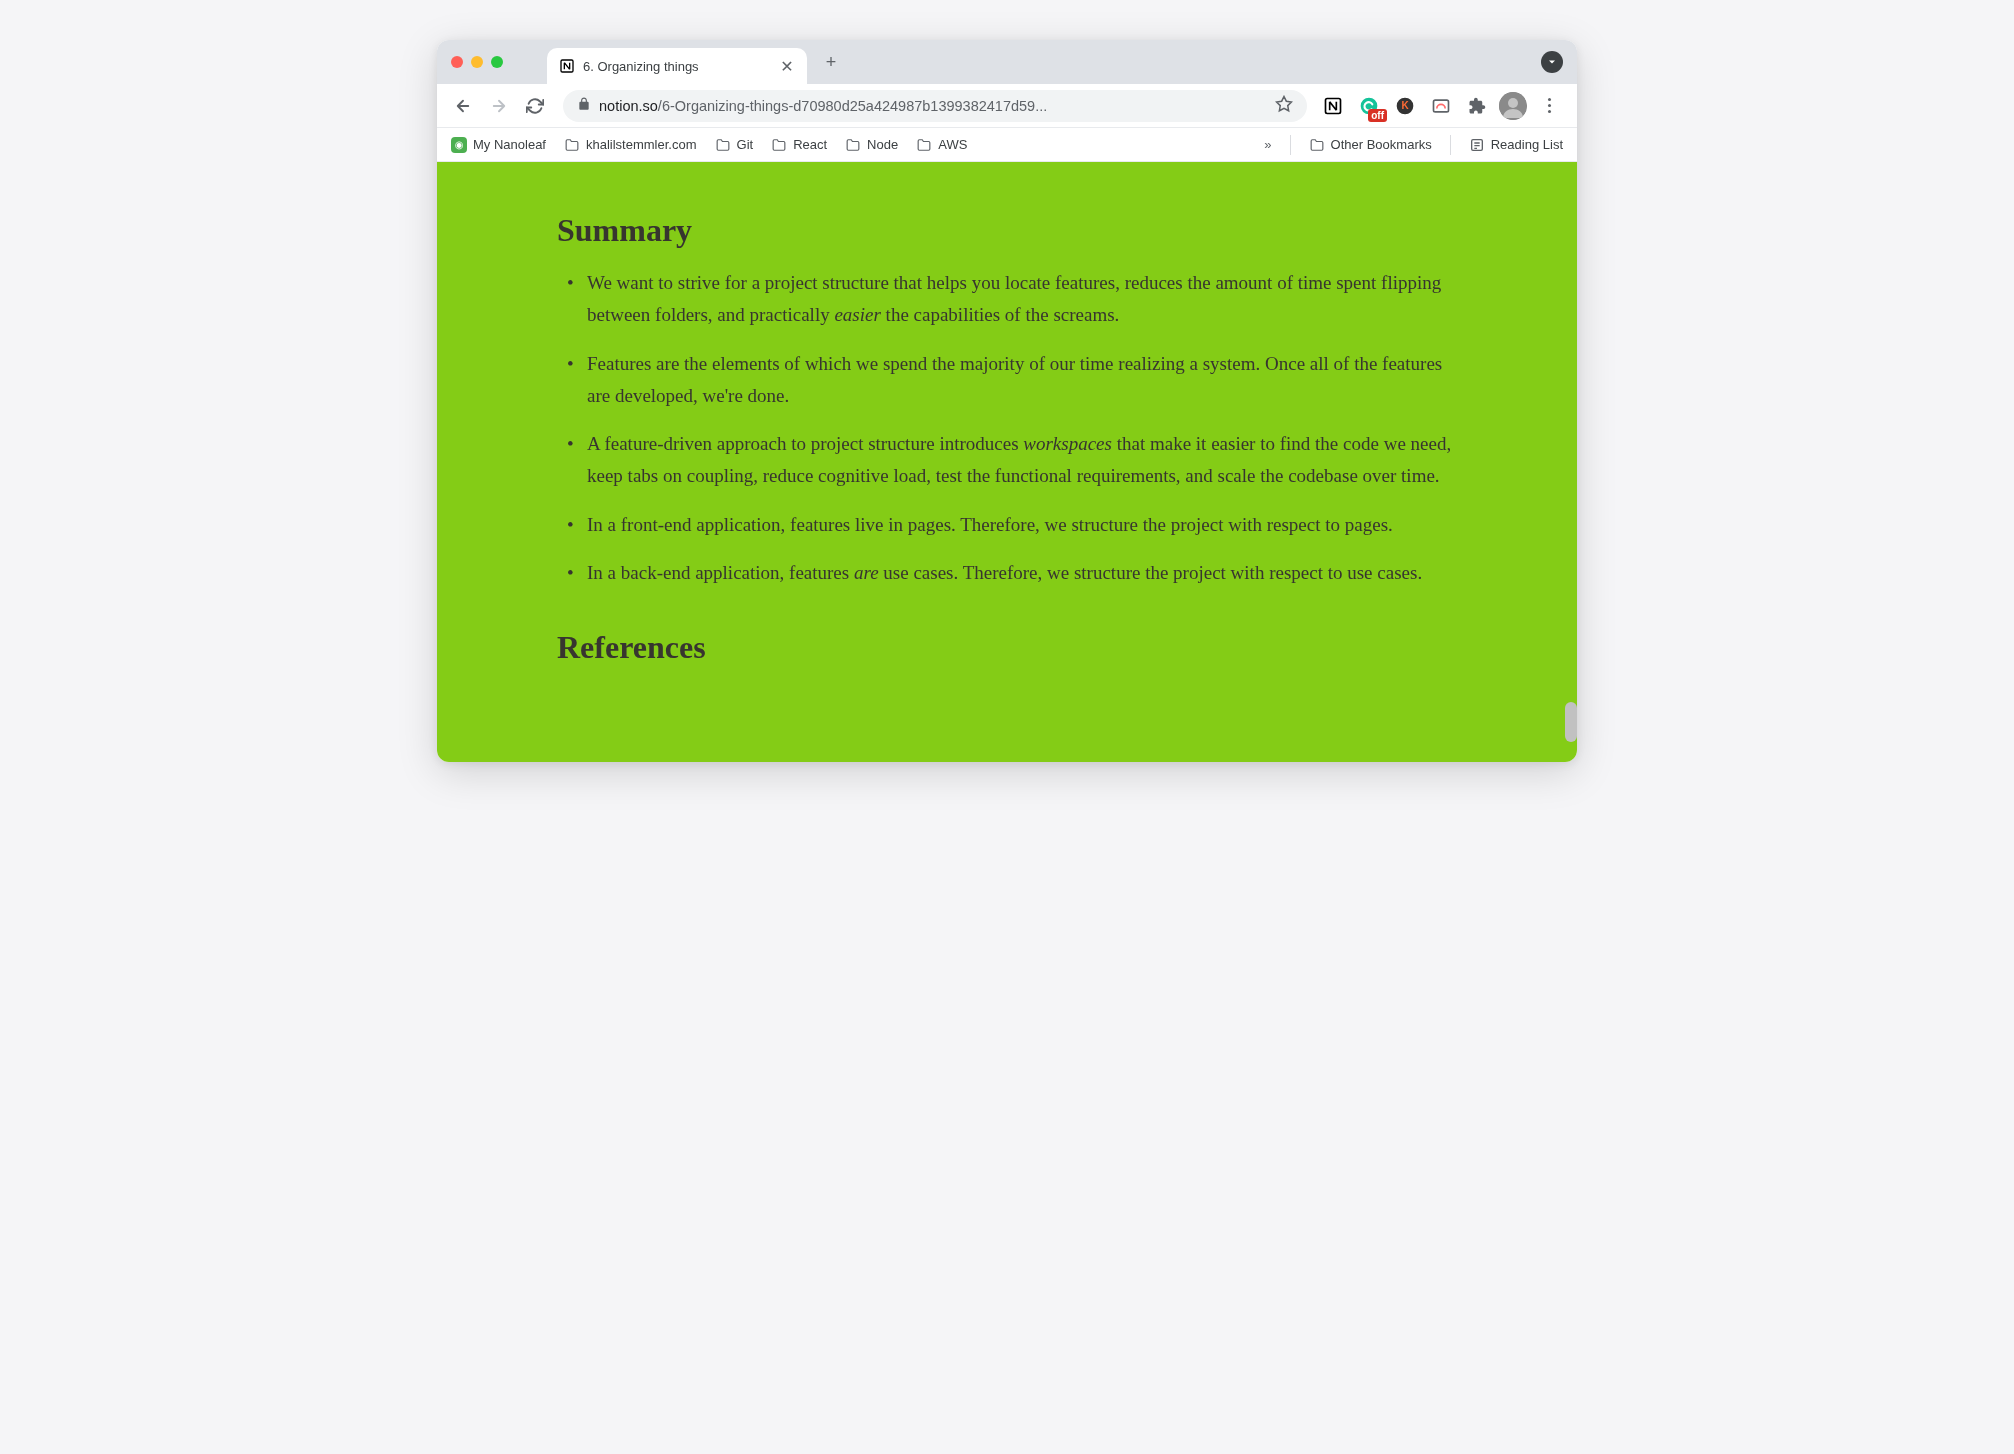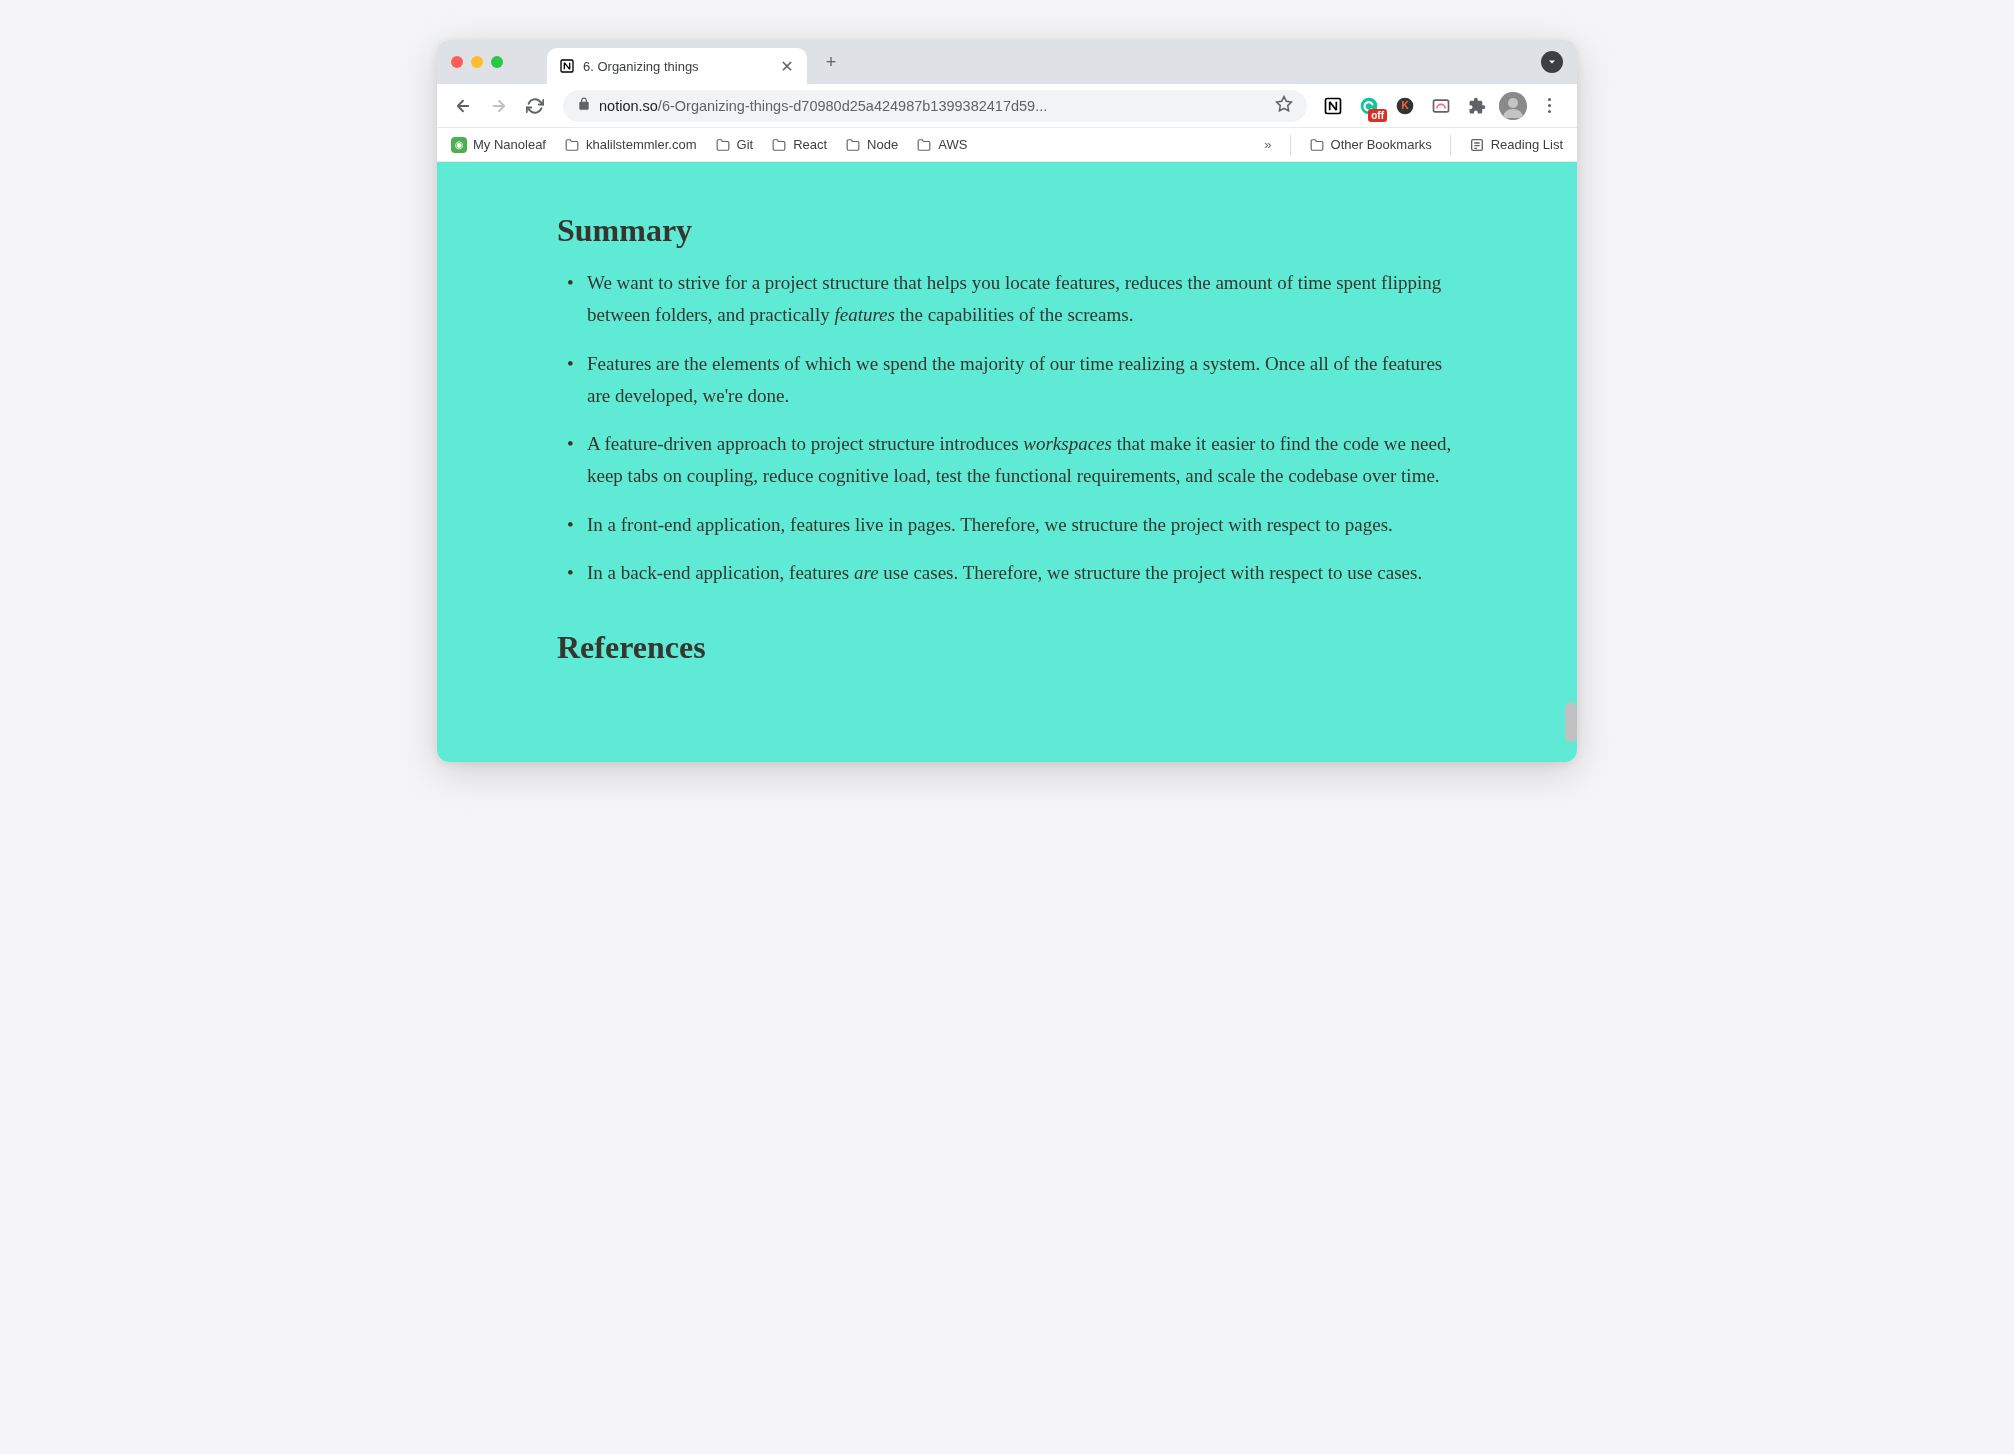--- a/index.html
+++ b/index.html
@@ -295,21 +295,21 @@
       background: #dadce0;
     }
 
     .reading-list-icon {
       width: 16px;
       height: 16px;
       color: #5f6368;
     }
 
     .content {
-      background: #5eead4;
+      background: #84cc16;
       padding: 50px 120px 30px 120px;
       min-height: 600px;
       font-family: Georgia, "Times New Roman", serif;
       color: #37352f;
       position: relative;
     }
 
     .scroll-indicator {
       position: absolute;
       right: 0;
@@ -518,21 +518,21 @@
           <line x1="8" y1="13" x2="16" y2="13"></line>
           <line x1="8" y1="17" x2="12" y2="17"></line>
         </svg>
       <span>Reading List</span>
     </div>
   </div>
 
   <div class="content">
     <h2 class="section-heading">Summary</h2>
     <ul class="bullet-list">
-      <li><span>We want to strive for a project structure that helps you locate features, reduces the amount of time spent flipping between folders, and practically </span><span class="italic">features</span><span> the capabilities of the screams.</span></li>
+      <li><span>We want to strive for a project structure that helps you locate features, reduces the amount of time spent flipping between folders, and practically </span><span class="italic">easier</span><span> the capabilities of the screams.</span></li>
       <li><span>Features are the elements of which we spend the majority of our time realizing a system. Once all of the features are developed, we're done.</span><span class="italic"></span><span></span></li>
       <li><span>A feature-driven approach to project structure introduces </span><span class="italic">workspaces</span><span> that make it easier to find the code we need, keep tabs on coupling, reduce cognitive load, test the functional requirements, and scale the codebase over time.</span></li>
       <li><span>In a front-end application, features live in pages. Therefore, we structure the project with respect to pages.</span><span class="italic"></span><span></span></li>
       <li><span>In a back-end application, features </span><span class="italic">are</span><span> use cases. Therefore, we structure the project with respect to use cases.</span></li>
     </ul>
     <h2 class="section-heading references">References</h2>
     <div class="scroll-indicator"></div>
   </div>
 
 </div>

